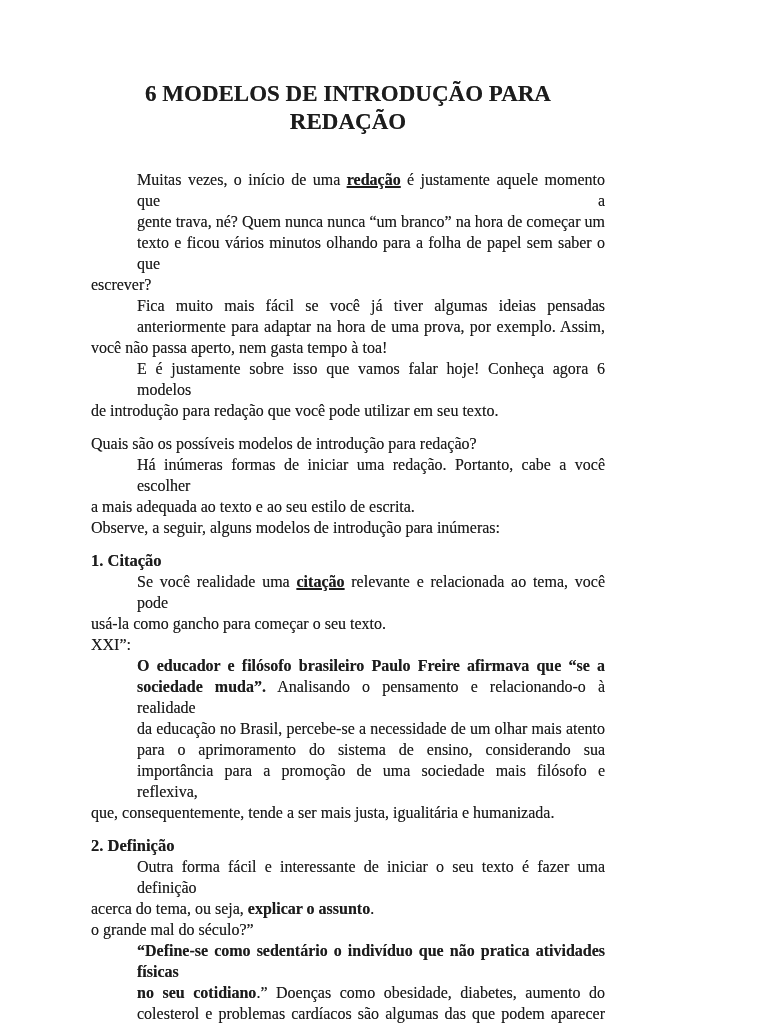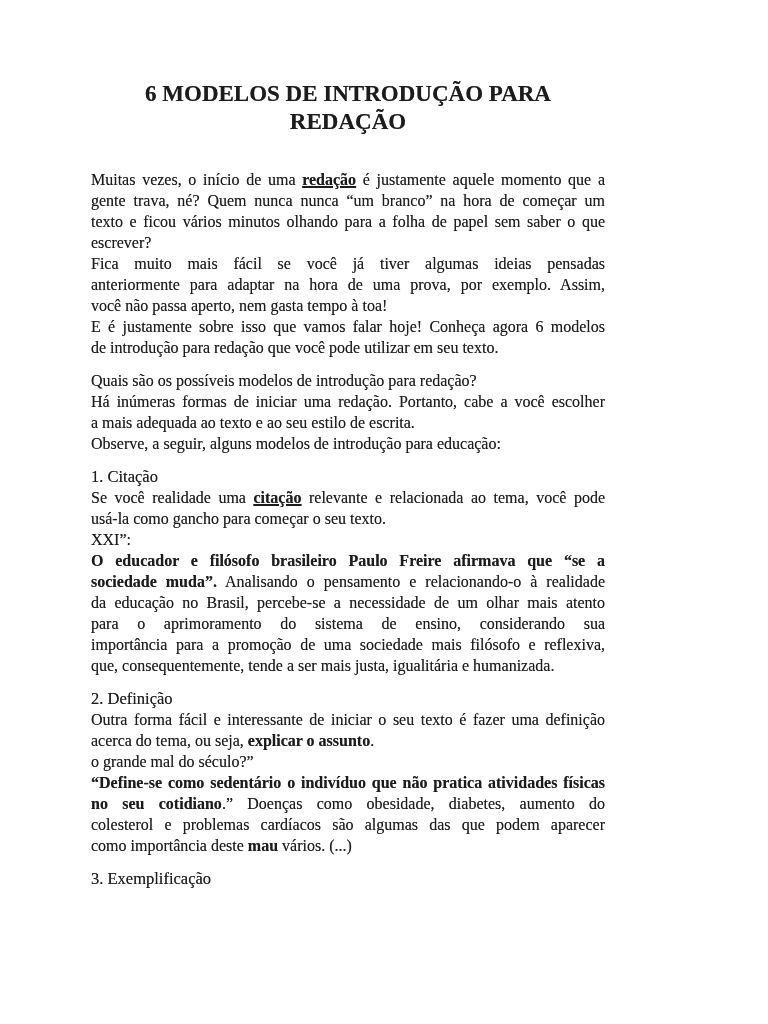--- a/index.html
+++ b/index.html
@@ -24,33 +24,34 @@
   .title {
     text-align: center;
     font-weight: bold;
     font-size: 23px;
     line-height: 28px;
     margin: 0 0 33px 0;
     text-shadow: 0 0 0.4px rgba(0,0,0,0.55);
   }
   .para { margin: 0; }
   .heading {
-    font-weight: normal;
+    font-weight: bold;
     font-size: 16.5px;
     line-height: 21px;
     text-shadow: 0 0 0.4px rgba(0,0,0,0.55);
   }
   .line {
     font-size: 16px;
     line-height: 21px;
     text-shadow: 0 0 0.35px rgba(0,0,0,0.5);
   }
   .jfull {
     text-align: justify;
     text-align-last: justify;
+    margin-left: 46px;
   }
   .quote .line { }
   .b { font-weight: bold; }
   .u { text-decoration: underline; text-decoration-thickness: 1.5px; }
   .spacer { height: 12px; }
 </style>
 </head>
 <body>
 
 <div class="page">
@@ -73,21 +74,21 @@
       </div>
       <div class="spacer"></div>
       <div class="para">
         <div class="line"><span>Quais são os possíveis modelos de introdução para redação?</span></div>
       </div>
       <div class="para">
         <div class="line jfull"><span>Há inúmeras formas de iniciar uma redação. Portanto, cabe a você escolher</span></div>
         <div class="line"><span>a mais adequada ao texto e ao seu estilo de escrita.</span></div>
       </div>
       <div class="para">
-        <div class="line"><span>Observe, a seguir, alguns modelos de introdução para educação:</span></div>
+        <div class="line"><span>Observe, a seguir, alguns modelos de introdução para inúmeras:</span></div>
       </div>
       <div class="spacer"></div>
       <div class="heading">1. Citação</div>
       <div class="para">
         <div class="line jfull"><span>Se você realidade uma </span><span class="b u">citação</span><span> relevante e relacionada ao tema, você pode</span></div>
         <div class="line"><span>usá-la como gancho para começar o seu texto.</span></div>
       </div>
       <div class="para">
         <div class="line"><span>XXI”:</span></div>
       </div>

